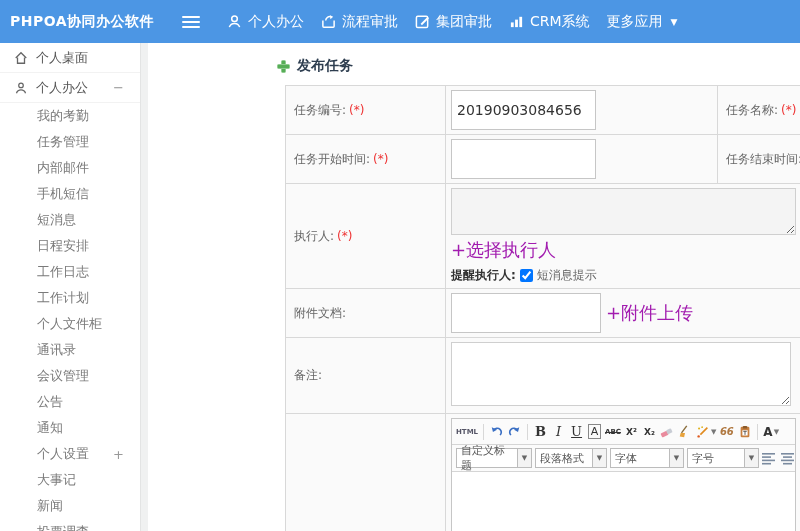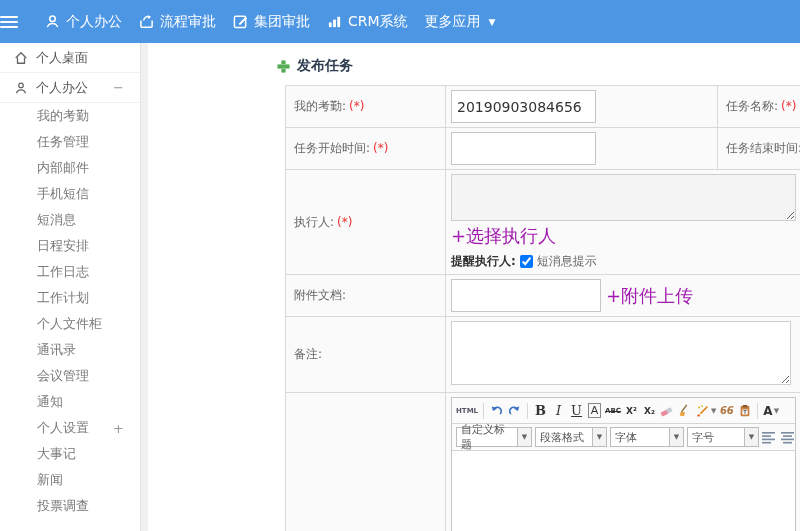--- a/index.html
+++ b/index.html
@@ -33,21 +33,21 @@
   
   .page-title { display: flex; align-items: center; gap: 7px; margin: 14px 0 3px 129px; }
   .page-title .ttl { font-size: 14px; font-weight: bold; color: #2e3e50; }
 
   .table-clip { position: absolute; left: 137px; top: 42px; width: 515px; height: 446px; overflow: hidden; }
   table.form { border-collapse: collapse; table-layout: fixed; width: 742px; }
   table.form td { border: 1px solid #d8d8d8; background: #fafafa; vertical-align: middle; }
   td.lbl { padding-left: 8px; font-size: 12px; color: #666; }
   td.fld { padding: 4px 0 4px 5px; vertical-align: middle; }
   .req { color: #ee3333; margin-left: 3px; font-size: 12px; }
-  input.txt { height: 33px; width: 145px; border: 1px solid #c6c6c6; background: #fff; padding: 0 5px;
+  input.txt { height: 40px; width: 145px; border: 1px solid #c6c6c6; background: #fff; padding: 0 5px;
               font-size: 14px; color: #333; font-family: inherit; }
   textarea.gray { width: 345px; height: 47px; background: #f4f4f4; border: 1px solid #cfcfcf; resize: both; }
   textarea.white { width: 340px; height: 64px; background: #fff; border: 1px solid #cfcfcf; resize: both; }
   a.lnk { color: #a21caf; font-size: 18px; text-decoration: none; cursor: pointer; }
   .remind-line { display: flex; align-items: center; gap: 4px; margin-top: 5px; }
   .remind-lbl { font-weight: bold; color: #333; font-size: 12px; }
   .remind-line input { width: 13px; height: 13px; }
   .remind-opt { color: #666; font-size: 12px; }
   .attach-line { display: flex; align-items: center; gap: 5px; }
 
@@ -75,20 +75,21 @@
   .ed-select .dd { width: 14px; display: flex; align-items: center; justify-content: center;
                    border-left: 1px solid #bcbcbc; background: #f3f3f3; font-size: 7px; color: #666; }
   .align-group { display: flex; gap: 5px; margin-left: auto; }
   .ed-body { height: 260px; background: #fff; }
   .w60 { width: 60px; } .w58 { width: 58px; } .w56 { width: 56px; }
 </style>
 </head>
 <body>
 
 <div class="header">
+  <div class="logo">PHPOA协同办公软件</div>
   <div class="topnav">
     <span class="ham">
         <i></i>
         <i></i>
         <i></i>
       </span>
 
     <span class="nav-item">
       <svg width="15" height="15" viewBox="0 0 16 16">
         <circle cx="8" cy="5" r="3" fill="none" stroke="#fff" stroke-width="1.6"></circle>
@@ -174,20 +175,23 @@
         <span>工作计划</span>
       </div>
     <div class="side-sub">
         <span>个人文件柜</span>
       </div>
     <div class="side-sub">
         <span>通讯录</span>
       </div>
     <div class="side-sub">
         <span>会议管理</span>
+      </div>
+    <div class="side-sub">
+        <span>公告</span>
       </div>
     <div class="side-sub">
         <span>通知</span>
       </div>
     <div class="side-sub">
       <span>个人设置</span>
       <span class="toggle">+</span>
     </div>
     <div class="side-sub">
         <span>大事记</span>
@@ -214,21 +218,21 @@
     <div class="table-clip">
       <table class="form">
         <colgroup>
             <col style="width:160px">
             <col style="width:272px">
             <col style="width:160px">
           </colgroup>
 
         <tbody>
             <tr style="height:35px">
-          <td class="lbl"><span>我的考勤:</span><span class="req">(*)</span></td>
+          <td class="lbl"><span>任务编号:</span><span class="req">(*)</span></td>
           <td class="fld"><input class="txt" type="text" value="20190903084656" style=""></td>
           <td class="lbl"><span>任务名称:</span><span class="req">(*)</span></td>
 
         </tr>
 
         <tr style="height:35px">
           <td class="lbl"><span>任务开始时间:</span><span class="req">(*)</span></td>
           <td class="fld"><input class="txt" type="text" style=""></td>
           <td class="lbl"><span>任务结束时间:</span></td>
 

